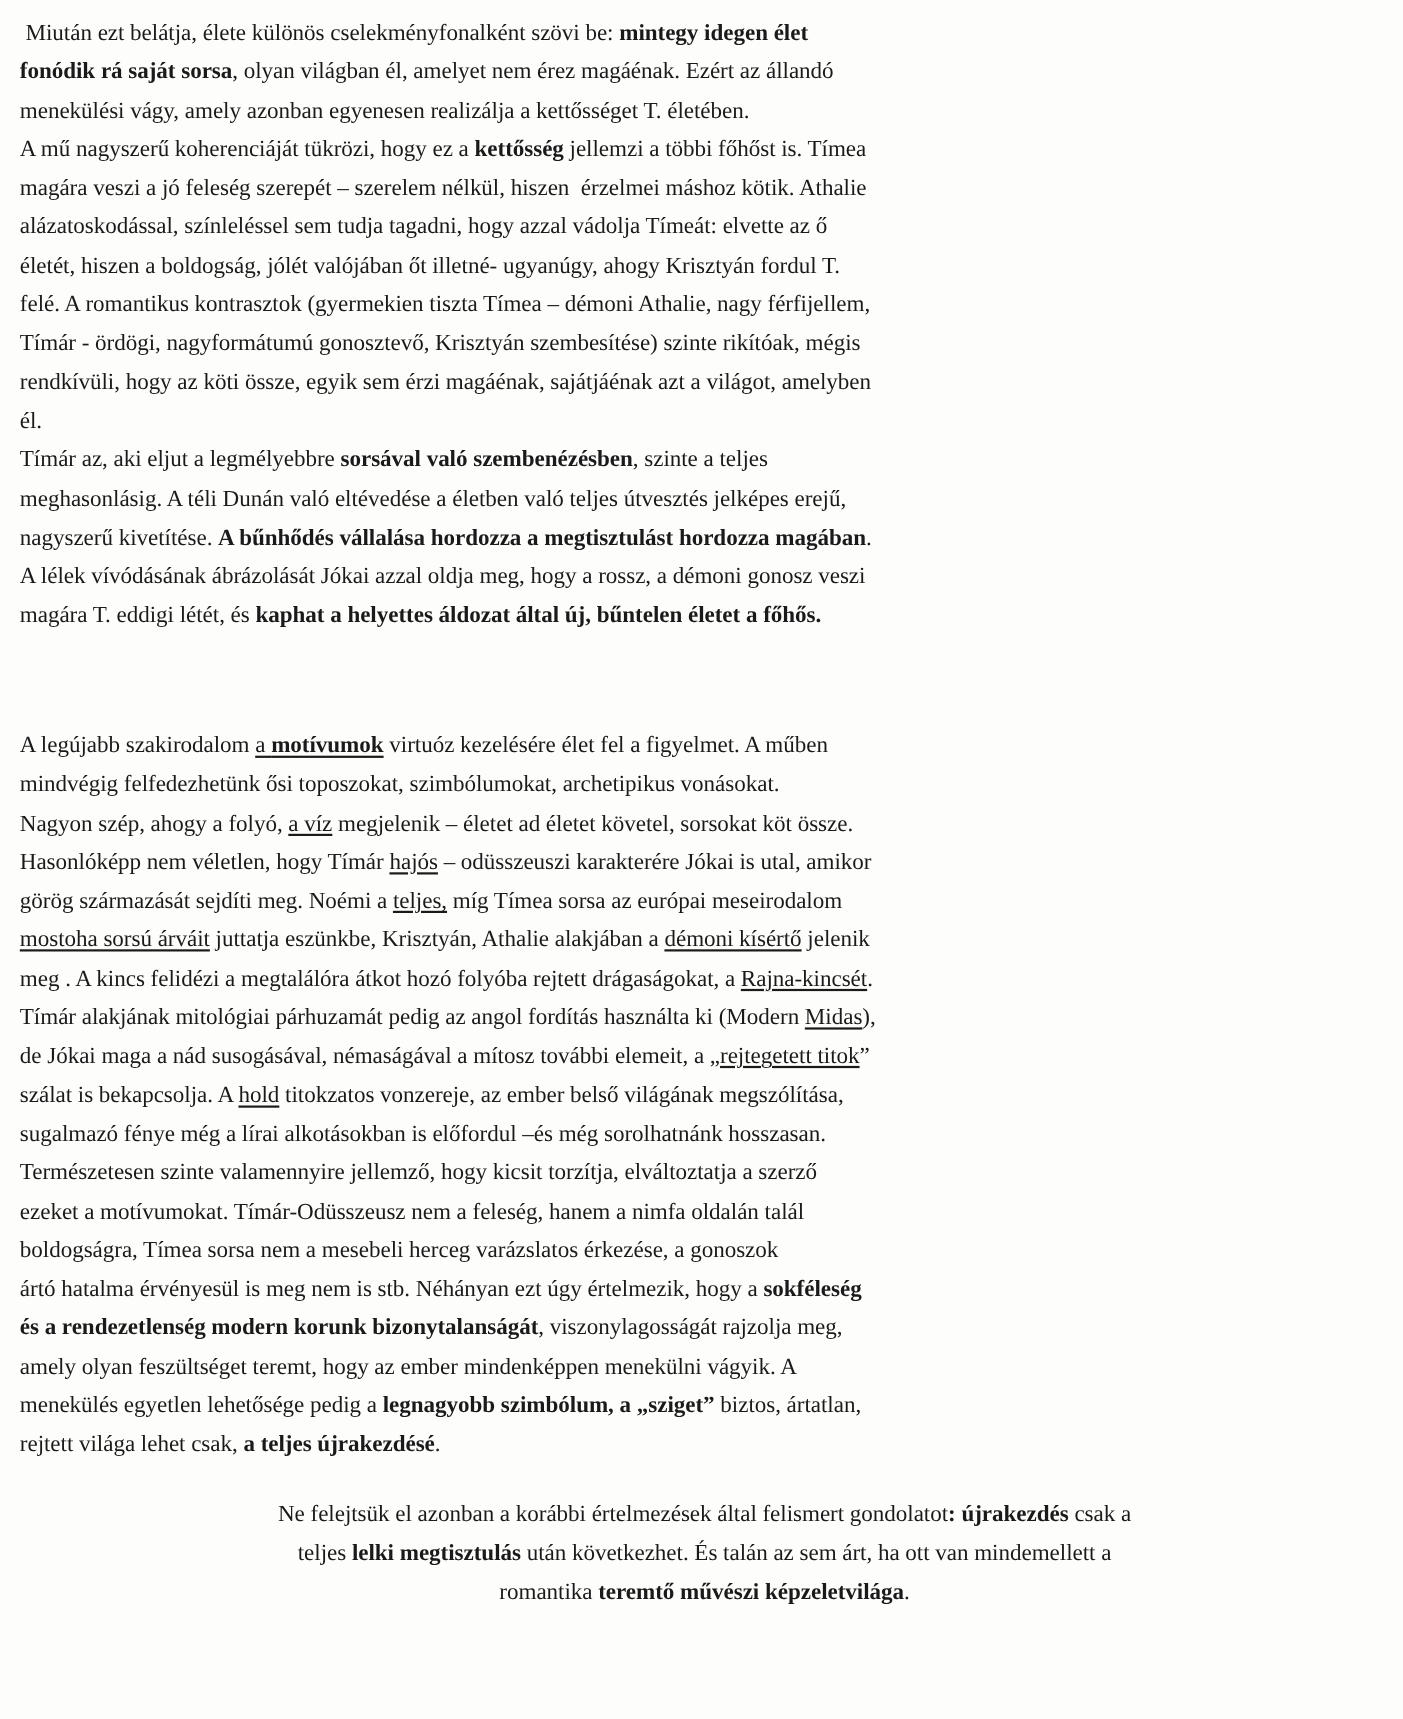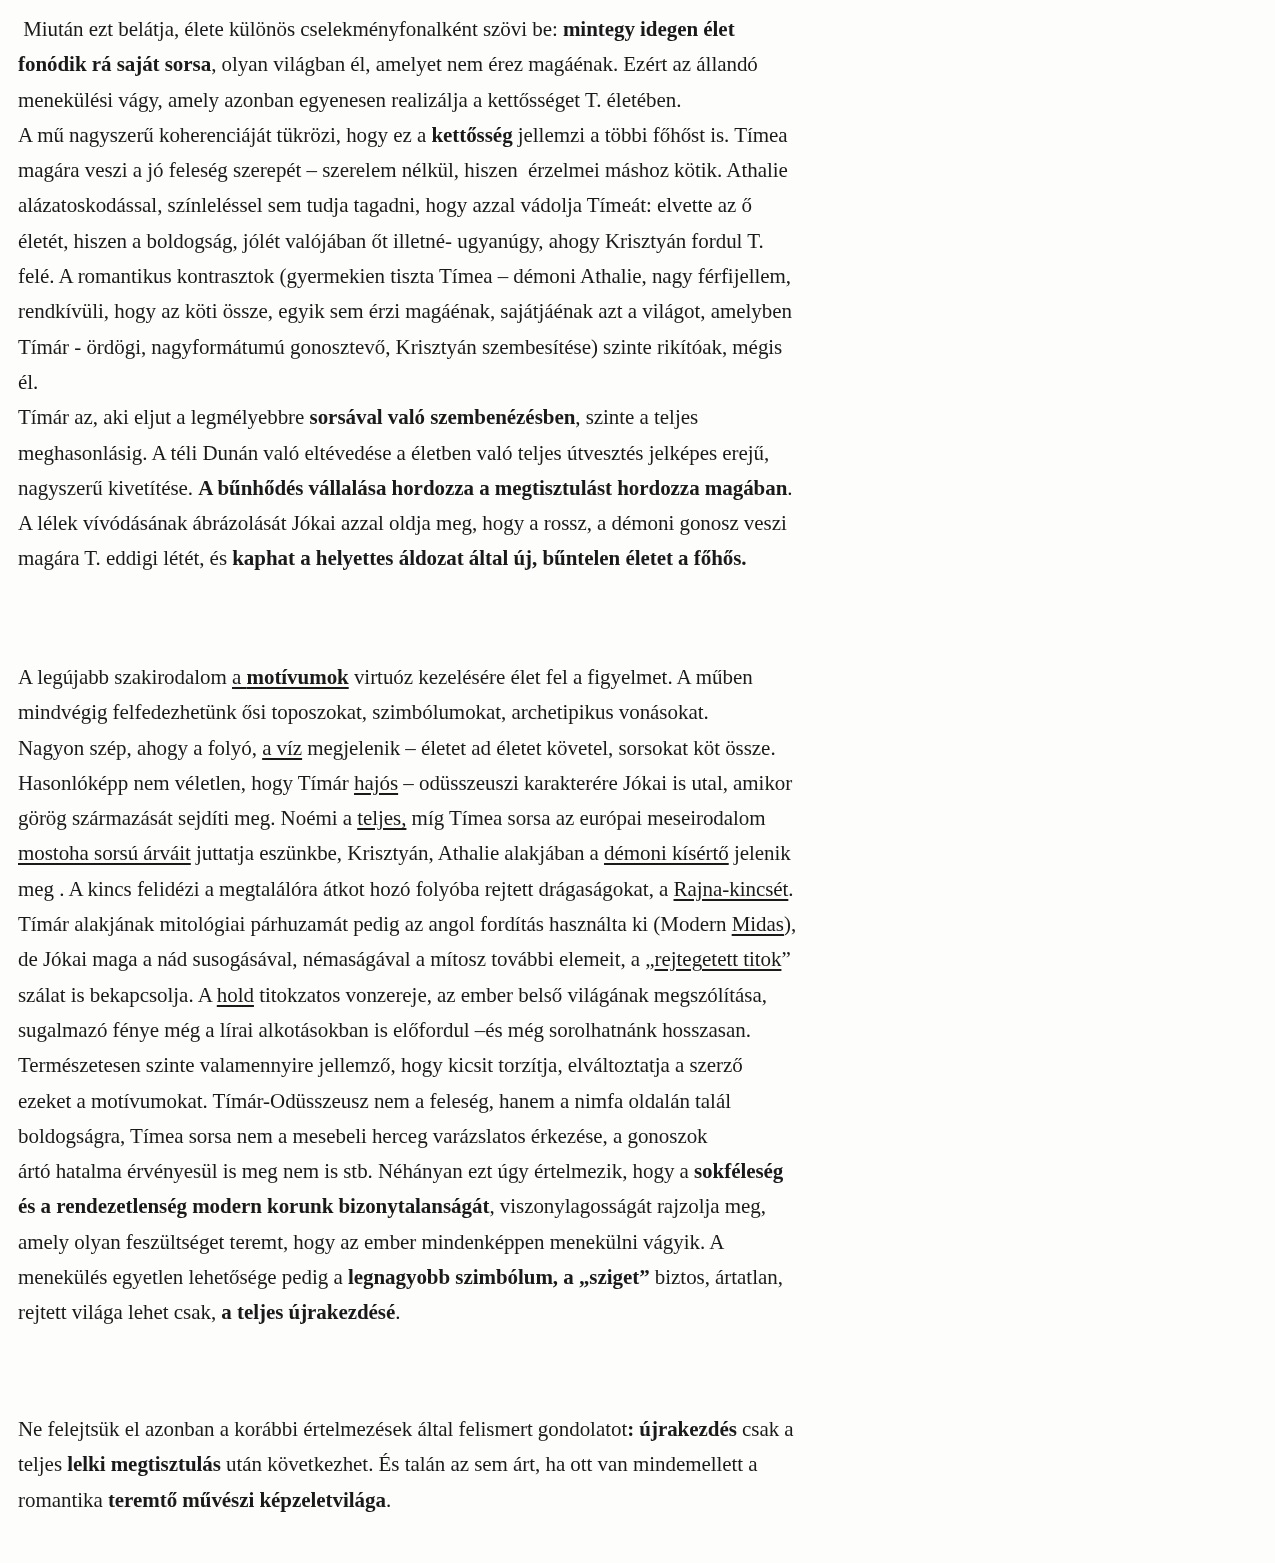--- a/index.html
+++ b/index.html
@@ -17,37 +17,37 @@
     line-height: 35.3px;
     height: 35.3px;
     white-space: nowrap;
     letter-spacing: -0.05px;
   }
   .line span { white-space: pre; }
   .b { font-weight: bold; }
   .u { text-decoration: underline; text-underline-offset: 3px; text-decoration-thickness: 1.5px; }
   #p1 { top: 12px; }
   #p2 { top: 660px; }
-  #p3 { top: 1412px; }
+  #p3 { top: 1359px; text-align: center; }
 </style>
 </head>
 <body>
 
 <div class="page">
   <div class="para" id="p1">
       <div class="line"><span class=""> Miután ezt belátja, élete különös cselekményfonalként szövi be: </span><span class="b">mintegy idegen élet</span></div>
       <div class="line"><span class="b">fonódik rá saját sorsa</span><span class="">, olyan világban él, amelyet nem érez magáénak. Ezért az állandó</span></div>
       <div class="line"><span class="">menekülési vágy, amely azonban egyenesen realizálja a kettősséget T. életében.</span></div>
       <div class="line"><span class="">A mű nagyszerű koherenciáját tükrözi, hogy ez a </span><span class="b">kettősség</span><span class=""> jellemzi a többi főhőst is. Tímea</span></div>
       <div class="line"><span class="">magára veszi a jó feleség szerepét – szerelem nélkül, hiszen  érzelmei máshoz kötik. Athalie</span></div>
       <div class="line"><span class="">alázatoskodással, színleléssel sem tudja tagadni, hogy azzal vádolja Tímeát: elvette az ő</span></div>
       <div class="line"><span class="">életét, hiszen a boldogság, jólét valójában őt illetné- ugyanúgy, ahogy Krisztyán fordul T.</span></div>
       <div class="line"><span class="">felé. A romantikus kontrasztok (gyermekien tiszta Tímea – démoni Athalie, nagy férfijellem,</span></div>
+      <div class="line"><span class="">Tímár - ördögi, nagyformátumú gonosztevő, Krisztyán szembesítése) szinte rikítóak, mégis</span></div>
       <div class="line"><span class="">rendkívüli, hogy az köti össze, egyik sem érzi magáénak, sajátjáénak azt a világot, amelyben</span></div>
-      <div class="line"><span class="">Tímár - ördögi, nagyformátumú gonosztevő, Krisztyán szembesítése) szinte rikítóak, mégis</span></div>
       <div class="line"><span class="">él.</span></div>
       <div class="line"><span class="">Tímár az, aki eljut a legmélyebbre </span><span class="b">sorsával való szembenézésben</span><span class="">, szinte a teljes</span></div>
       <div class="line"><span class="">meghasonlásig. A téli Dunán való eltévedése a életben való teljes útvesztés jelképes erejű,</span></div>
       <div class="line"><span class="">nagyszerű kivetítése. </span><span class="b">A bűnhődés vállalása hordozza a megtisztulást hordozza magában</span><span class="">.</span></div>
       <div class="line"><span class="">A lélek vívódásának ábrázolását Jókai azzal oldja meg, hogy a rossz, a démoni gonosz veszi</span></div>
       <div class="line"><span class="">magára T. eddigi létét, és </span><span class="b">kaphat a helyettes áldozat által új, bűntelen életet a főhős.</span></div>
     </div>
   <div class="para" id="p2">
       <div class="line"><span class="">A legújabb szakirodalom </span><span class="u">a </span><span class="b u">motívumok</span><span class=""> virtuóz kezelésére élet fel a figyelmet. A műben</span></div>
       <div class="line"><span class="">mindvégig felfedezhetünk ősi toposzokat, szimbólumokat, archetipikus vonásokat.</span></div>

